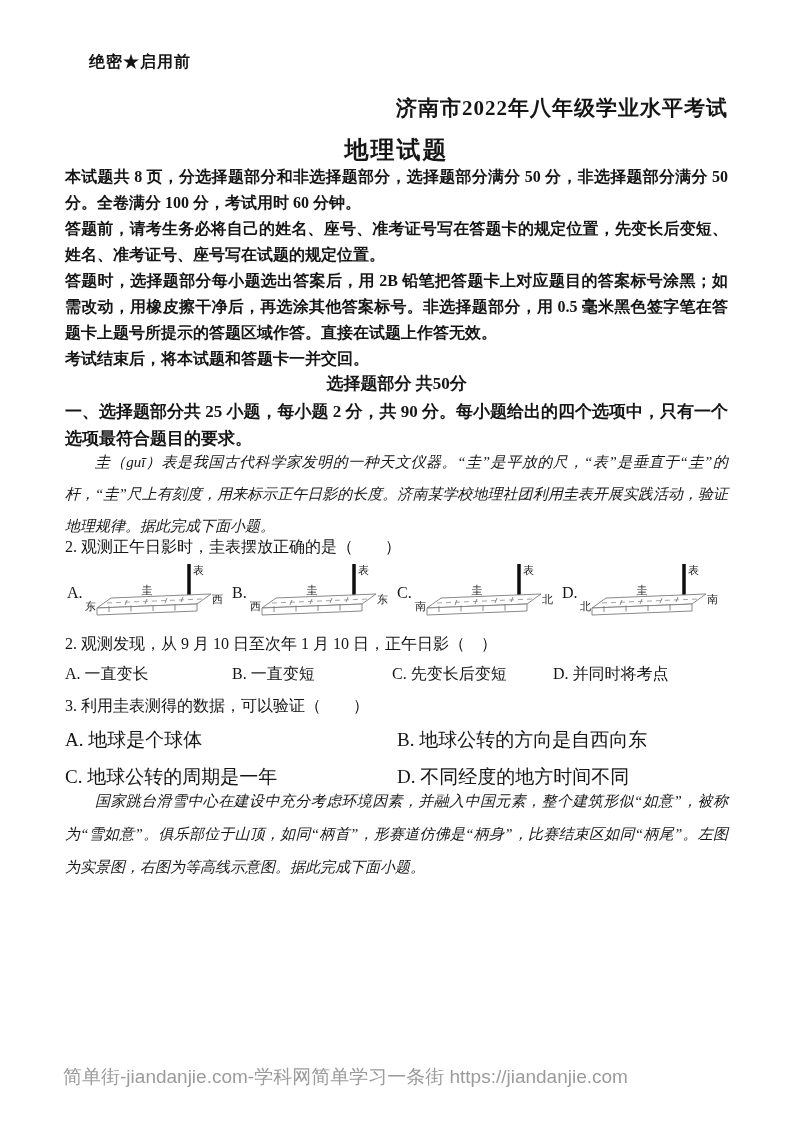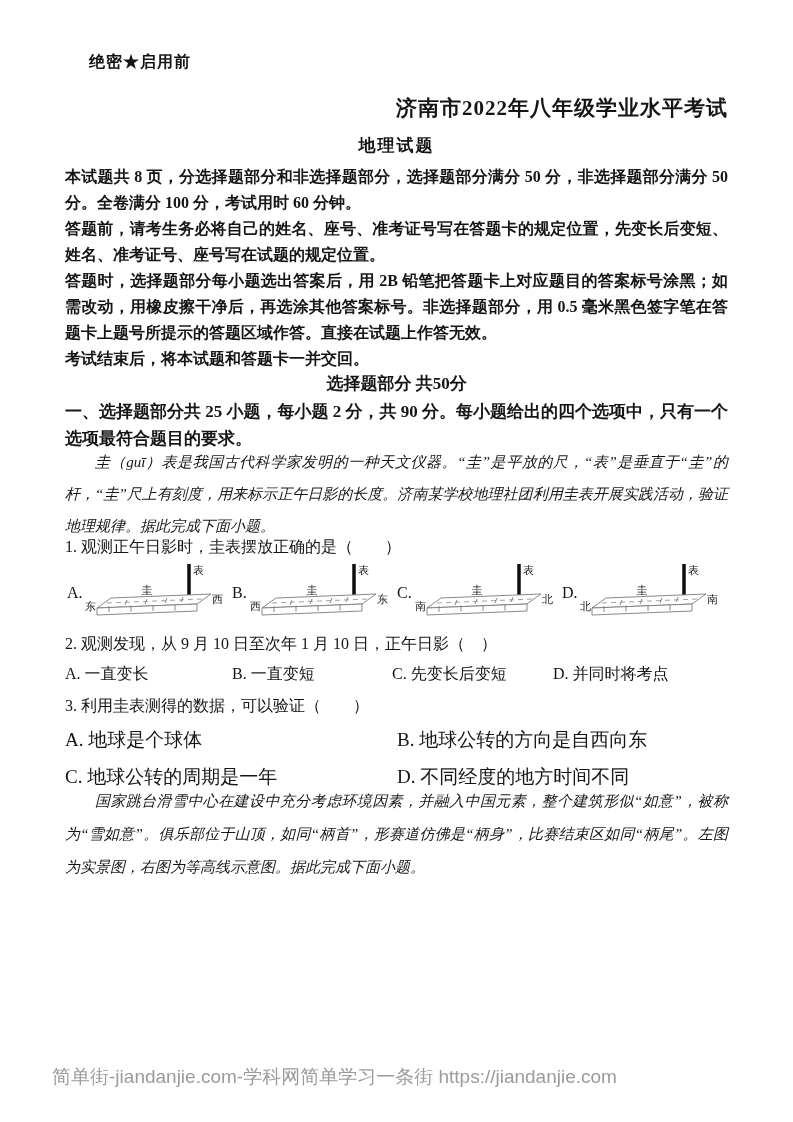--- a/index.html
+++ b/index.html
@@ -8,21 +8,21 @@
     width:793px;height:1122px;
     margin:0 auto;
     background:#ffffff;
     color:#151515;
     font-family:"Liberation Serif","DejaVu Serif",serif;
     overflow:hidden;
   }
   .abs{position:absolute;left:65px;width:663px;}
   .secrecy{top:52px;font-size:16px;font-weight:700;letter-spacing:1px;margin-left:24px;}
   .title{top:94px;text-align:right;font-size:21px;font-weight:700;letter-spacing:1px;}
-  .subtitle{top:134px;text-align:center;font-size:17px;font-weight:700;letter-spacing:2px;}
+  .subtitle{top:134px;text-align:center;font-size:24px;font-weight:700;letter-spacing:2px;}
   .instructions{top:164px;font-size:16px;font-weight:700;line-height:26px;text-align:justify;}
   .instructions p{margin:0;}
   .section-header{top:372px;text-align:center;font-size:17px;font-weight:700;}
   .section-note{top:398px;font-size:17px;font-weight:700;line-height:27px;text-align:justify;}
   .passage{font-size:15px;font-style:italic;line-height:32px;text-align:justify;}
   .passage1{top:446px;text-indent:2em;}
   .passage2{top:785px;text-indent:2em;line-height:33px;}
   .qtext{font-size:16px;line-height:20px;}
   .q1-text{top:537px;}
   .q2-text{top:634px;}
@@ -34,21 +34,21 @@
   .diagram-unit svg{position:absolute;left:20px;top:2px;}
   .pole{stroke:#0e0e0e;stroke-width:3.5;}
   .face{fill:#ffffff;stroke:#7a7a7a;stroke-width:0.9;}
   .tick{stroke:#7a7a7a;stroke-width:0.9;fill:none;}
   .centerline{stroke:#8a8a8a;stroke-width:0.8;stroke-dasharray:5 4;fill:none;}
   .svg-label{font-size:11px;fill:#1a1a1a;font-family:"Liberation Serif","DejaVu Serif",serif;}
   .q2-options{top:664px;display:grid;grid-template-columns:167px 160px 161px auto;font-size:16px;}
   .q3-options{top:727px;display:grid;grid-template-columns:332px auto;grid-row-gap:11px;font-size:19px;}
   .footer{top:1064px;left:0;width:669px;text-align:center;
     font-family:"Liberation Sans","DejaVu Sans",sans-serif;
-    font-size:19px;color:#9b9b9b;}
+    font-size:19px;color:#9b9b9b;padding-left:11px;}
 </style>
 </head>
 <body>
 
 <div class="page">
 
   <div class="abs secrecy">绝密★启用前</div>
 
   <div class="abs title">济南市2022年八年级学业水平考试</div>
 
@@ -60,21 +60,21 @@
     <p>答题时，选择题部分每小题选出答案后，用 2B 铅笔把答题卡上对应题目的答案标号涂黑；如需改动，用橡皮擦干净后，再选涂其他答案标号。非选择题部分，用 0.5 毫米黑色签字笔在答题卡上题号所提示的答题区域作答。直接在试题上作答无效。</p>
     <p>考试结束后，将本试题和答题卡一并交回。</p>
   </div>
 
   <div class="abs section-header">选择题部分 共50分</div>
 
   <div class="abs section-note">一、选择题部分共 25 小题，每小题 2 分，共 90 分。每小题给出的四个选项中，只有一个选项最符合题目的要求。</div>
 
   <div class="abs passage passage1">圭（guī）表是我国古代科学家发明的一种天文仪器。“圭”是平放的尺，“表”是垂直于“圭”的杆，“圭”尺上有刻度，用来标示正午日影的长度。济南某学校地理社团利用圭表开展实践活动，验证地理规律。据此完成下面小题。</div>
 
-  <div class="abs qtext q1-text">1. 观测正午日影时，圭表摆放正确的是（　　）</div>
+  <div class="abs qtext q1-text">2. 观测正午日影时，圭表摆放正确的是（　　）</div>
 
   <div class="abs diagram-row">
 
     <div class="diagram-unit">
       <span class="diagram-letter">A.</span>
       <svg width="140" height="70" viewBox="0 0 140 70">
         <line class="pole" x1="104" y1="4" x2="104" y2="46"></line>
         <text class="svg-label" x="108" y="14">表</text>
         <text class="svg-label" x="62" y="34" text-anchor="middle">圭</text>
         <polygon class="face" points="26,38 126,34 112,44 12,48"></polygon>

